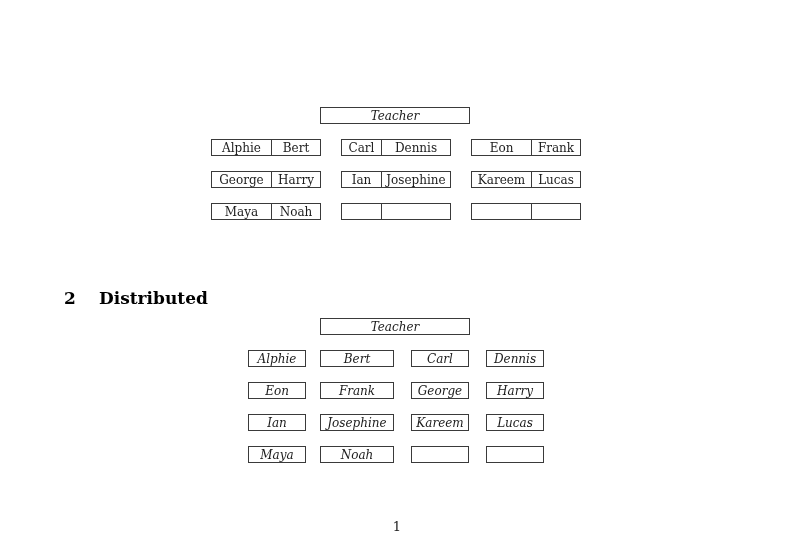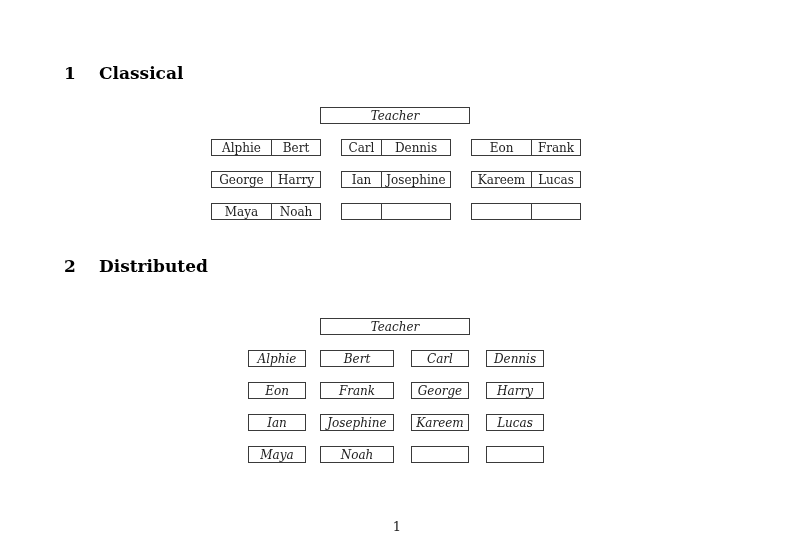--- a/index.html
+++ b/index.html
@@ -62,21 +62,20 @@
     text-align:center;
     font-size:13px;
     color:#1b1b1b;
   }
 </style>
 </head>
 <body>
 
 <div class="page">
 
-  <h2 class="heading" style="left:64px; top:63px;"><span class="sec-num">1</span><span class="sec-title">Classical</span></h2>
 
   <div class="box" style="left:320px; top:107px; width:150px;">Teacher</div>
 
   <div class="desk c1" style="left:211px; top:139px;">
     <span class="seat seat-a">Alphie</span>
     <span class="seat seat-b">Bert</span>
   </div>
   <div class="desk c2" style="left:341px; top:139px;">
     <span class="seat seat-a">Carl</span>
     <span class="seat seat-b">Dennis</span>
@@ -105,21 +104,21 @@
   </div>
   <div class="desk c2" style="left:341px; top:203px;">
     <span class="seat seat-a"></span>
     <span class="seat seat-b"></span>
   </div>
   <div class="desk c3" style="left:471px; top:203px;">
     <span class="seat seat-a"></span>
     <span class="seat seat-b"></span>
   </div>
 
-  <h2 class="heading" style="left:64px; top:256px;"><span class="sec-num">2</span><span class="sec-title">Distributed</span></h2>
+  <h2 class="heading" style="left:64px; top:288px;"><span class="sec-num">2</span><span class="sec-title">Distributed</span></h2>
 
   <div class="box" style="left:320px; top:318px; width:150px;">Teacher</div>
 
   <div class="box" style="left:248px; top:350px; width:58px;">Alphie</div>
   <div class="box" style="left:320px; top:350px; width:74px;">Bert</div>
   <div class="box" style="left:411px; top:350px; width:58px;">Carl</div>
   <div class="box" style="left:486px; top:350px; width:58px;">Dennis</div>
 
   <div class="box" style="left:248px; top:382px; width:58px;">Eon</div>
   <div class="box" style="left:320px; top:382px; width:74px;">Frank</div>

